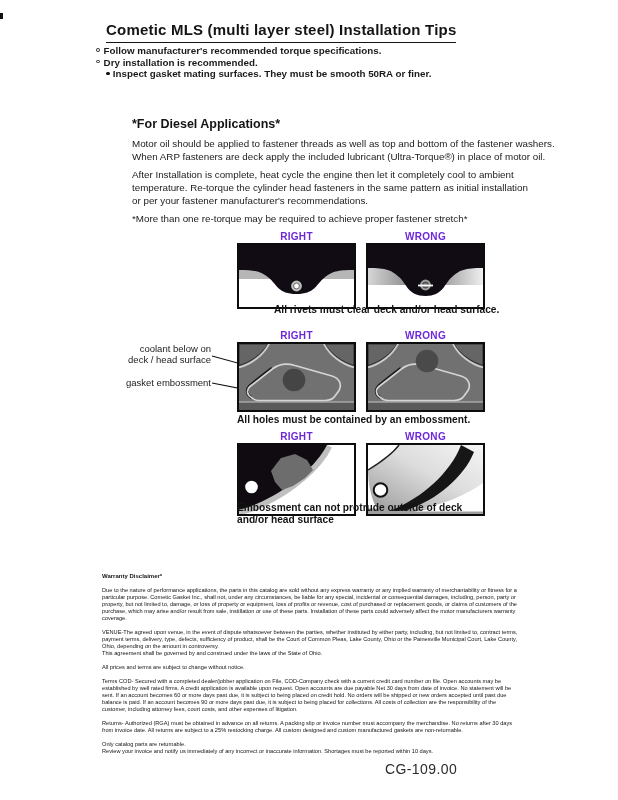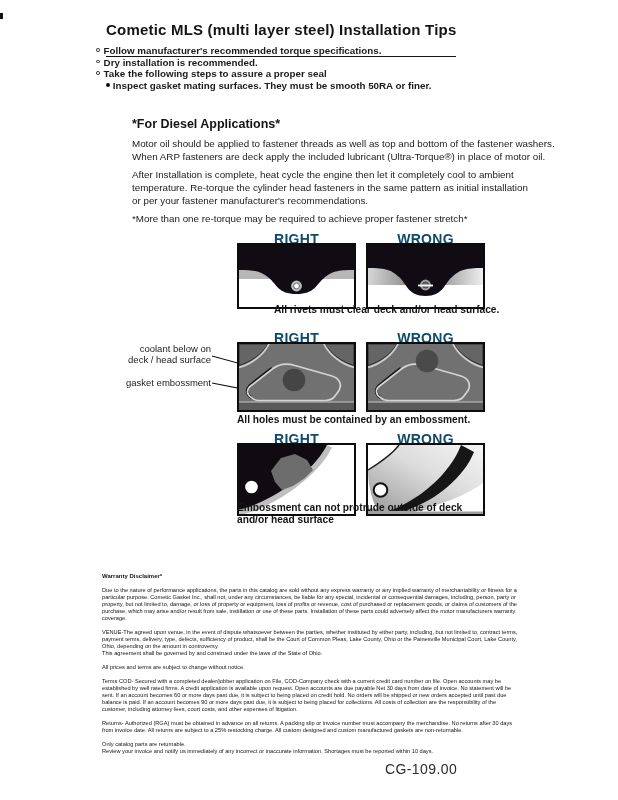--- a/index.html
+++ b/index.html
@@ -3,35 +3,35 @@
 <meta charset="utf-8">
 <style>
   * { margin:0; padding:0; box-sizing:border-box; }
   html,body { background:#ffffff; }
   body { width:618px; height:800px; position:relative; font-family:"Liberation Sans", sans-serif; color:#1b1b1b; overflow:hidden; }
   .abs { position:absolute; }
 
   .edge-mark { left:0; top:13px; width:3px; height:6px; background:#111; }
 
   .title { left:106px; top:21px; font-size:15px; font-weight:bold; letter-spacing:0.2px;
-           border-bottom:1.5px solid #141414; padding-bottom:18px; color:#141414; white-space:nowrap; }
+           border-bottom:1.5px solid #141414; padding-bottom:4px; color:#141414; white-space:nowrap; }
 
   .tips { left:96px; top:45px; width:438px; font-size:9.8px; line-height:11.6px; color:#1b1b1b; }
   .tip-row { display:flex; align-items:flex-start;font-weight:bold; }
   .tip-row.sub { margin-left:10px; }
   .b-open { flex:0 0 auto; width:3.6px; height:3.6px; border:1px solid #222; border-radius:50%; margin:3.2px 4px 0 0; }
   .b-fill { flex:0 0 auto; width:3.8px; height:3.8px; background:#111; border-radius:50%; margin:3.4px 3px 0 0; }
 
   .diesel { left:96px; top:118px; width:438px; font-size:9.8px; line-height:13px; color:#1b1b1b;margin-left:36px; }
   .diesel h2 { font-size:12.5px; font-weight:bold; color:#141414; margin-bottom:6px; }
   .para { margin-bottom:5px; }
   .para div { white-space:nowrap; }
   .note { margin-top:3px; white-space:nowrap; }
 
-  .dg-label { width:119px; text-align:center; font-weight:bold; font-size:14px; color:#0c4a6e; letter-spacing:0.3px; }
+  .dg-label { width:119px; text-align:center; font-weight:bold; font-size:10px; color:#6d28d9; letter-spacing:0.3px; }
   .panel { width:119px; border:2px solid #0c0c0c; background:#fff; }
   .panel svg { display:block; width:100%; height:100%; }
   .p-h1 { height:66px; } .p-h2 { height:70px; } .p-h3 { height:73px; }
   .caption { font-weight:bold; font-size:10.2px; color:#141414; line-height:12px; white-space:nowrap; }
 
   .side-label { width:106px; text-align:right; font-size:9.5px; line-height:10.5px; color:#1b1b1b; }
 
   .legal { left:102px; top:573px; width:419px; font-size:5.65px; line-height:7px; color:#161616; }
   .legal h3 { font-size:6px; font-weight:bold; margin-bottom:7px; }
   .lp { margin-bottom:7px; }
@@ -47,24 +47,20 @@
 <h1 class="abs title">Cometic MLS (multi layer steel) Installation Tips</h1>
 
 <div class="abs tips">
   <div class="tip-row">
     <span class="b-open"></span>
     <span>Follow manufacturer's recommended torque specifications.</span>
   </div>
   <div class="tip-row">
     <span class="b-open"></span>
     <span>Dry installation is recommended.</span>
-  </div>
-  <div class="tip-row">
-    <span class="b-open"></span>
-    <span>Take the following steps to assure a proper seal</span>
   </div>
   <div class="tip-row sub">
     <span class="b-fill"></span>
     <span>Inspect gasket mating surfaces.  They must be smooth 50RA or finer.</span>
   </div>
 </div>
 
 <div class="abs diesel">
   <h2>*For Diesel Applications*</h2>
   <div class="para">

